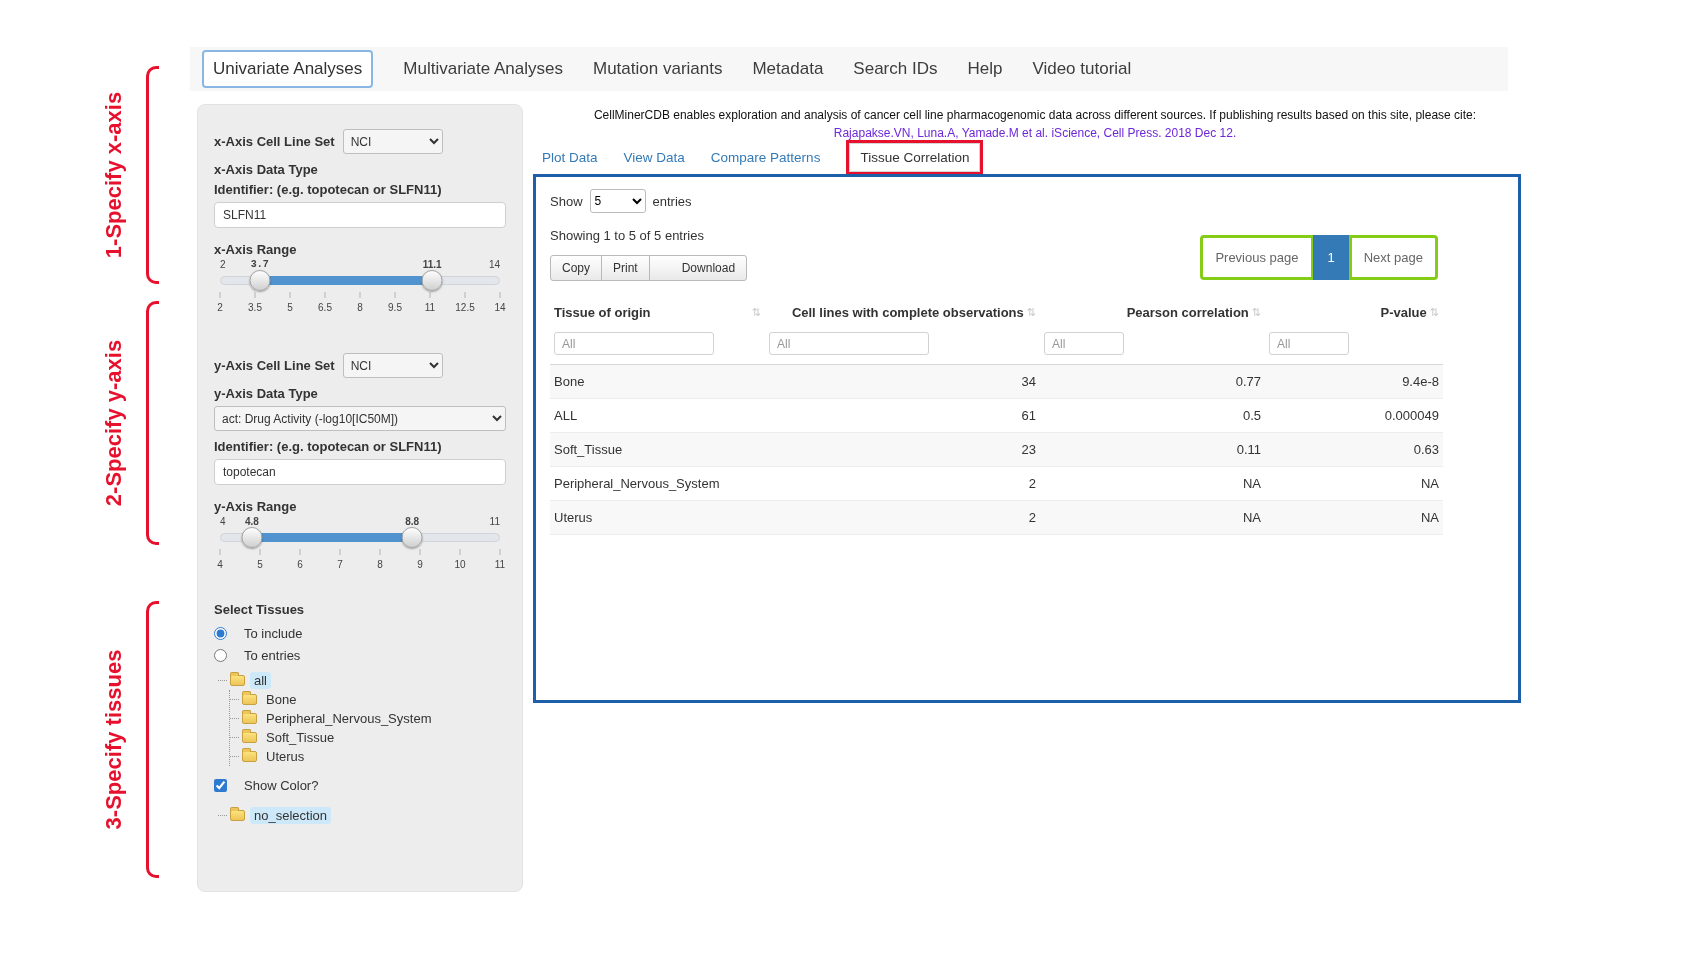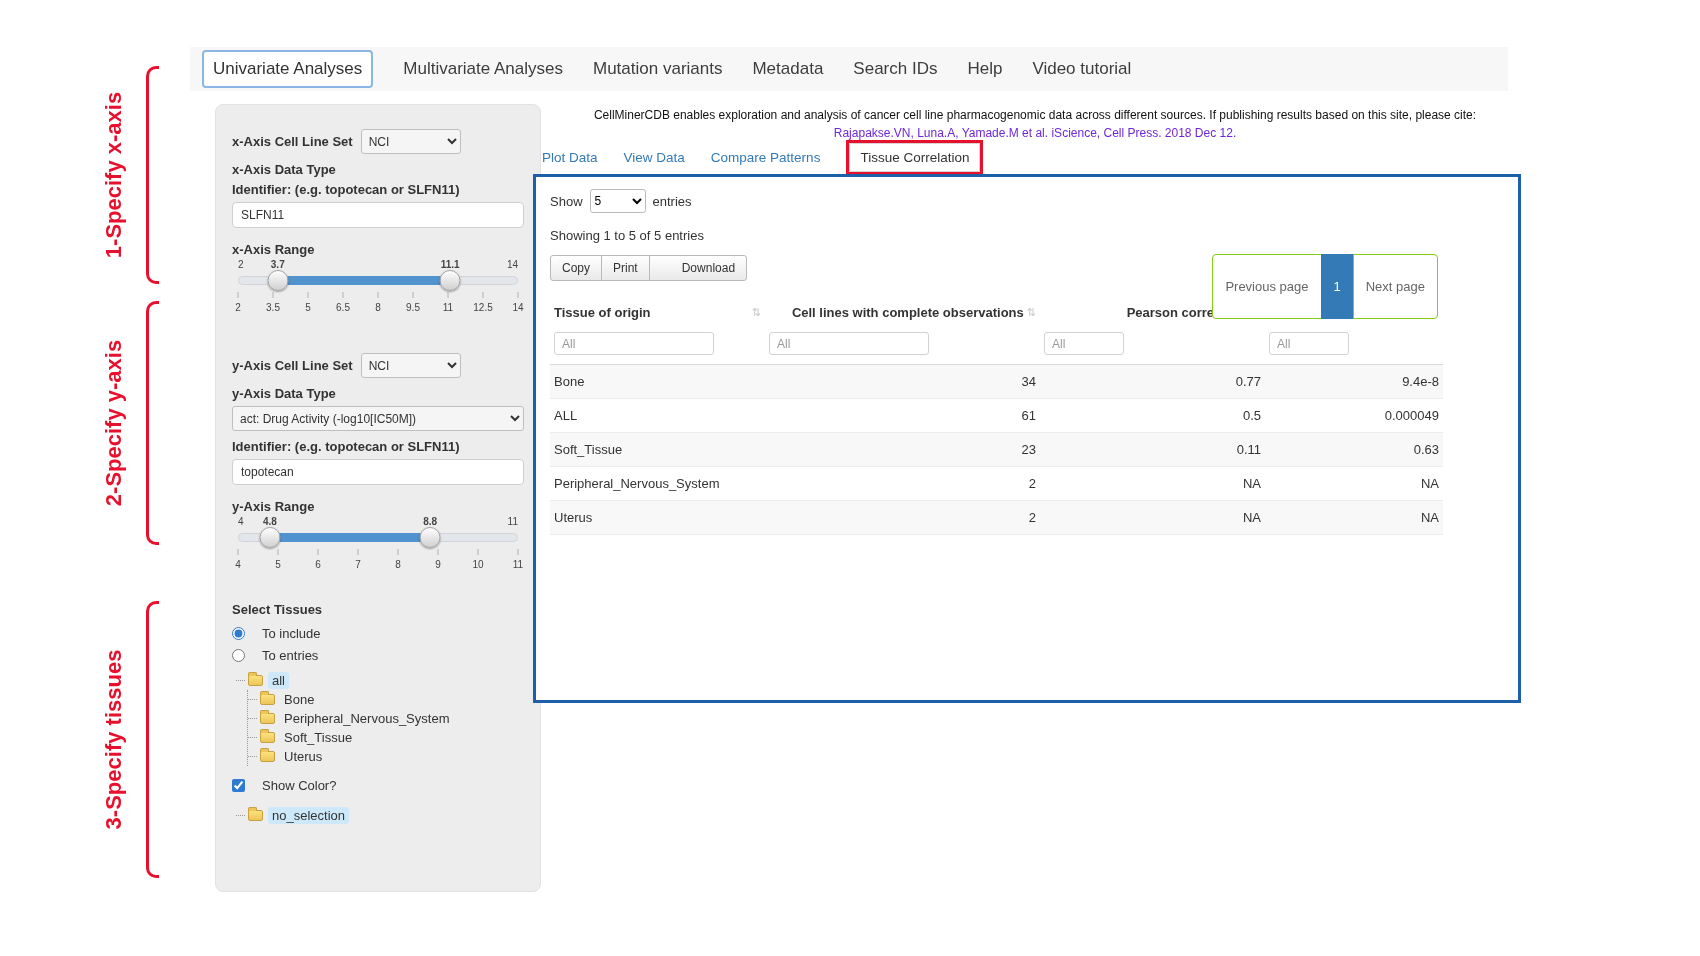--- a/index.html
+++ b/index.html
@@ -11,21 +11,21 @@
   font-size:22px;font-weight:bold;color:#e8112d;white-space:nowrap;}
 .bracket{position:absolute;width:13px;border:3px solid #e8112d;border-right:none;border-radius:10px 0 0 10px;}
 
 
 .navbar{position:absolute;left:190px;top:47px;width:1318px;height:44px;background:#f7f7f7;
   display:flex;align-items:center;gap:30px;padding:0 12px;font-size:17px;color:#3d3d3d;}
 .nav-tab{cursor:pointer;white-space:nowrap;}
 .nav-tab.active{background:#fff;border:2px solid #8ab6e3;border-radius:4px;padding:7px 9px;color:#333;}
 
 
-.sidebar{position:absolute;left:215px;top:104px;width:326px;height:788px;background:#ededed;
+.sidebar{position:absolute;left:197px;top:104px;width:326px;height:788px;background:#ededed;
   border:1px solid #e2e2e2;border-radius:8px;padding:24px 16px 14px;font-size:13px;}
 .fld-label{font-weight:bold;margin-bottom:5px;}
 .inline-row{display:flex;align-items:center;gap:8px;margin-bottom:8px;}
 select,input{font-family:inherit;}
 .sel{height:25px;font-size:12px;border:1px solid #bfbfbf;border-radius:3px;background:#f5f5f5;color:#333;padding:0 3px;}
 .sel.small{width:100px;}
 .sel.full{width:100%;margin-bottom:8px;}
 .txt{width:100%;height:26px;font-size:12px;border:1px solid #cfcfcf;border-radius:4px;padding:0 8px;background:#fff;margin-bottom:14px;color:#333;}
 
 
@@ -67,21 +67,21 @@
 .main-tabs{position:absolute;left:542px;top:141px;display:flex;align-items:center;gap:26px;font-size:13.5px;height:33px;}
 .main-tab{color:#337ab7;cursor:pointer;white-space:nowrap;}
 .red-wrap{border:3px solid #e8112d;}
 .main-tab.active{color:#333;background:#fff;border:1px solid #d5d5d5;padding:6px 10px;}
 
 .data-box{position:absolute;left:533px;top:174px;width:988px;height:529px;border:3px solid #1d5fa8;background:#fff;padding:12px 14px;}
 .show-row{display:flex;align-items:center;gap:7px;font-size:13px;}
 .show-select{width:56px;height:24px;font-size:12px;border:1px solid #bbb;border-radius:3px;background:#fff;}
 .showing-text{margin-top:15px;font-size:13px;}
 .pagination{position:absolute;top:58px;right:80px;display:flex;font-size:13px;}
-.page-btn{padding:24px 12px;border:1px solid #84cc16;background:#fff;color:#666;margin-left:-1px;cursor:pointer;white-space:nowrap;margin-top:19px;}
+.page-btn{padding:12px 12px;border:3px solid #84cc16;background:#fff;color:#666;margin-left:-1px;cursor:pointer;white-space:nowrap;}
 .page-btn.first{border-radius:4px 0 0 4px;margin-left:0;}
 .page-btn.last{border-radius:0 4px 4px 0;}
 .page-btn.current{background:#337ab7;border-color:#337ab7;color:#fff;}
 .dt-buttons{margin-top:12px;display:flex;}
 .dt-btn{padding:5px 11px;font-size:12px;border:1px solid #b9b9b9;background:linear-gradient(#fff,#e9e9e9);color:#333;margin-left:-1px;cursor:pointer;border-radius:0;}
 .dt-btn.first{border-radius:3px 0 0 3px;margin-left:0;}
 .dt-btn.last{border-radius:0 3px 3px 0;padding-left:32px;}
 
 table.data{margin-top:16px;width:893px;border-collapse:collapse;font-size:13px;table-layout:fixed;}
 table.data th{font-weight:bold;padding:8px 4px;cursor:pointer;}
@@ -133,21 +133,21 @@
 
   <div class="fld-label">x-Axis Data Type</div>
 
   <div class="fld-label">Identifier: (e.g. topotecan or SLFN11)</div>
   <input type="text" class="txt" value="SLFN11" style="">
 
   <div class="fld-label" style="margin-bottom:2px;">x-Axis Range</div>
   <div class="slider">
     <div class="sl-top">
       <span class="edge-l">2</span>
-      <span style="left:14.2%;">3.7</span>
+      <span style="left:14.2%;font-family:Liberation Mono, monospace;">3.7</span>
       <span style="left:75.8%;">11.1</span>
       <span class="edge-r">14</span>
     </div>
     <div class="sl-track"></div>
     <div class="sl-fill" style="left:14.2%;width:61.6%;"></div>
     <div class="sl-handle" style="left:14.2%;"></div>
     <div class="sl-handle" style="left:75.8%;"></div>
     <div class="sl-ticks">
       <i style="left:0%;"></i>
         <i style="left:12.5%;"></i>

